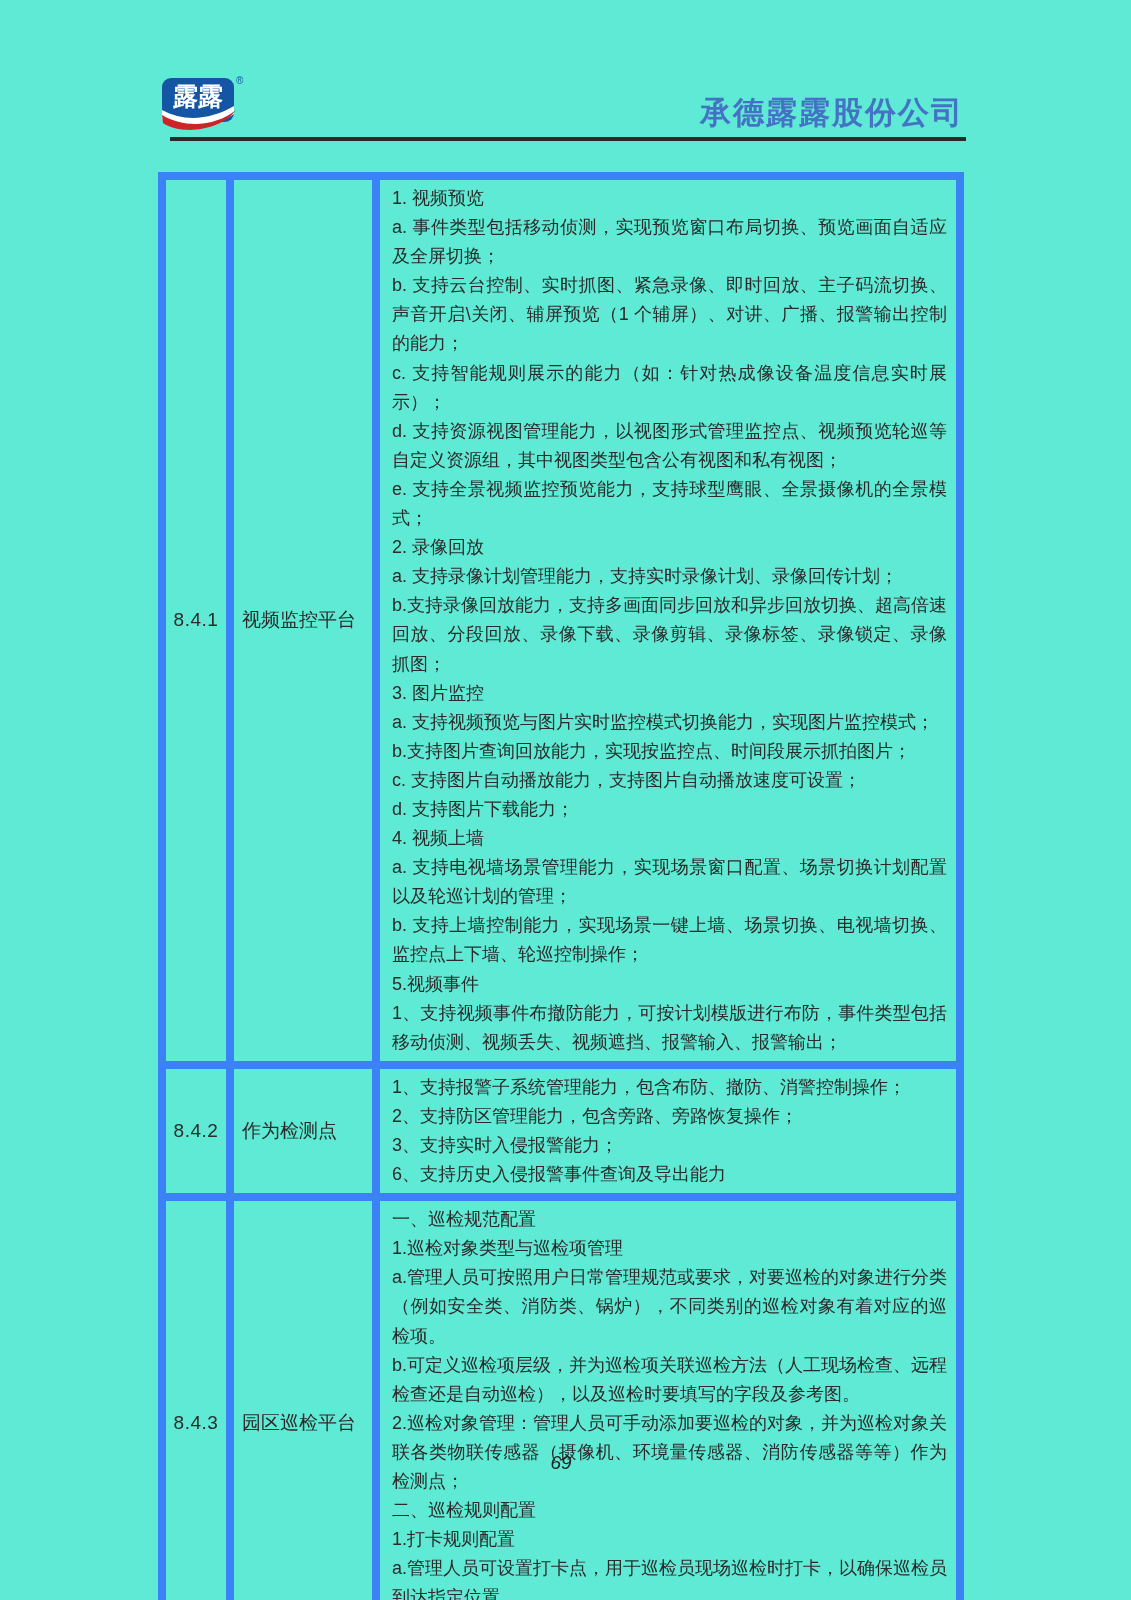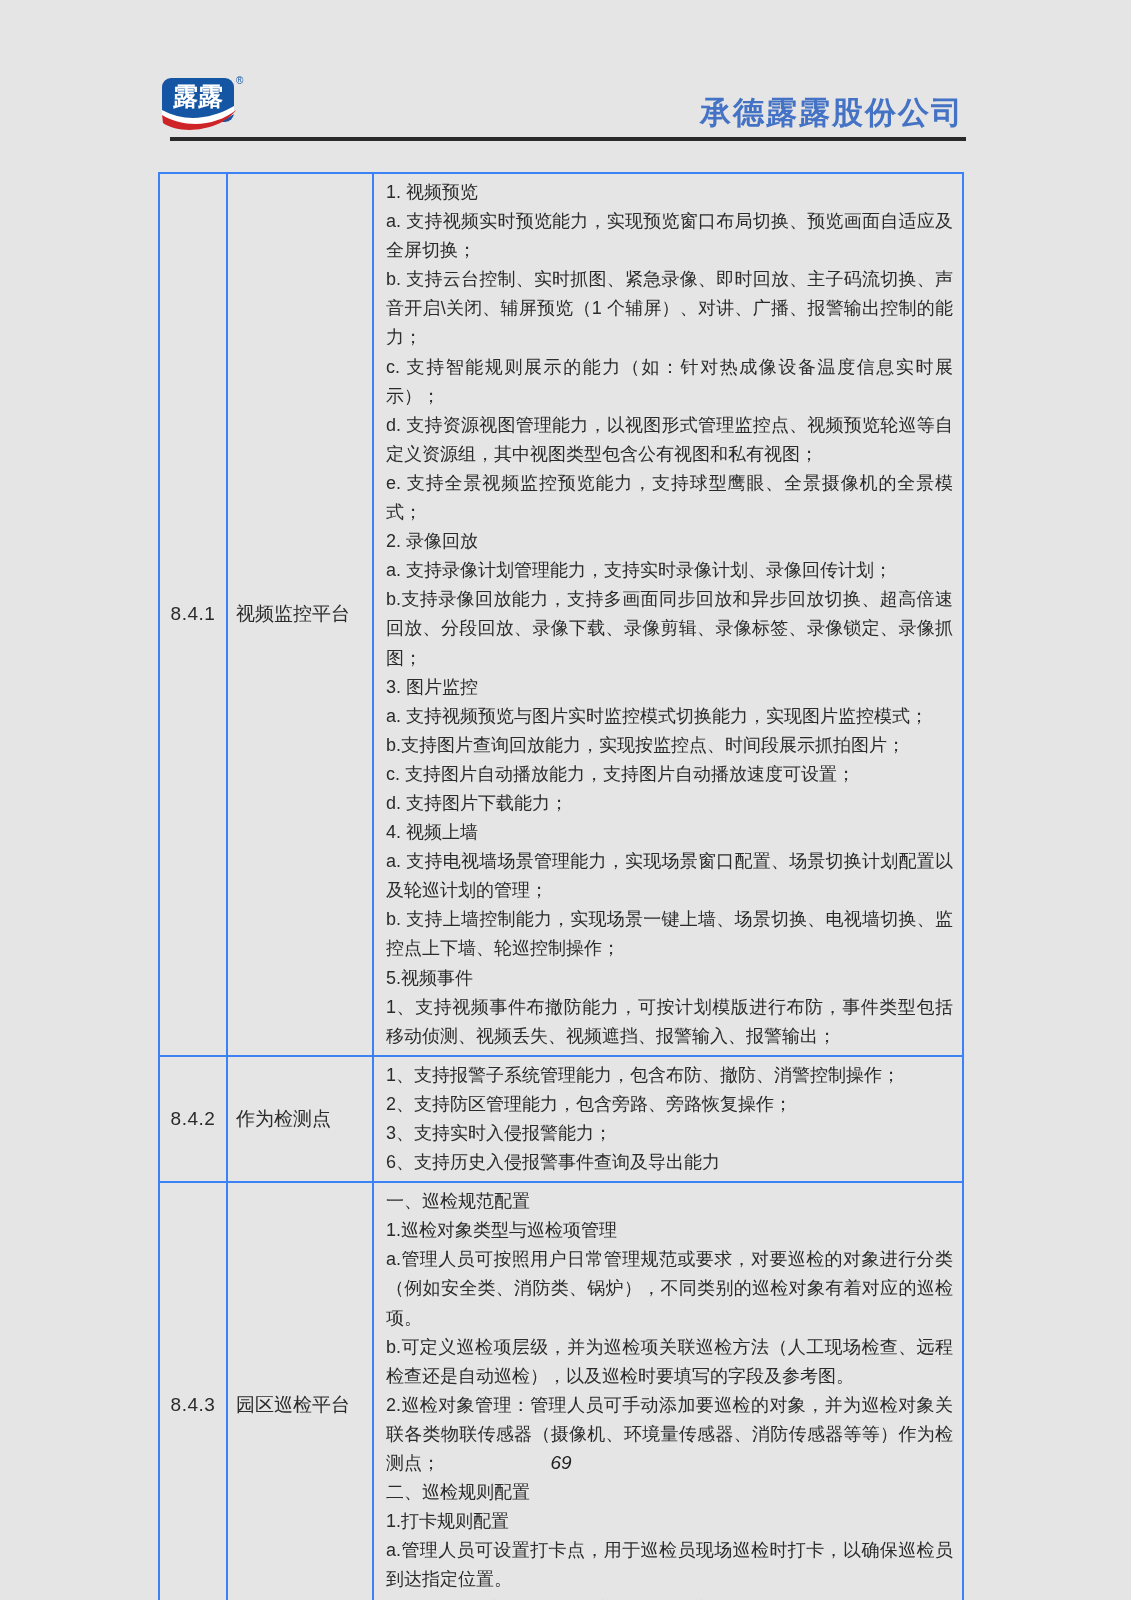--- a/index.html
+++ b/index.html
@@ -1,41 +1,41 @@
 <!DOCTYPE html>
 <html><head>
 <meta charset="utf-8">
 <style>
   html,body{margin:0;padding:0;background:#ffffff;}
   .page{
     position:relative;
     width:1131px;
     height:1600px;
-    background:#e5e5e5;
+    background:#5eead4;
     font-family:"Liberation Sans","DejaVu Sans",sans-serif;
     color:#2b2b2b;
     overflow:hidden;
   }
   
   .logo{position:absolute;left:158px;top:72px;width:96px;height:60px;}
   .company-title{
     position:absolute;left:158px;top:92px;width:806px;
     text-align:right;font-size:31px;font-weight:bold;letter-spacing:2px;
   }
   .header-rule{
     position:absolute;left:170px;top:137px;width:796px;height:4px;
     background:#2a2a2a;
   }
   
   table.spec{
     position:absolute;left:158px;top:172px;width:806px;
     border-collapse:collapse;table-layout:fixed;
   }
   table.spec td{
-    border:2px solid #3b82f6;
+    border:8px solid #3b82f6;
     font-size:19px;
   }
   td.cell-id{text-align:center;vertical-align:middle;letter-spacing:.5px;}
   td.cell-title{vertical-align:middle;padding-left:8px;font-size:18px;}
   td.cell-content{vertical-align:top;padding:4px 9px 4px 12px;}
   tr.r1{height:766px;}
   tr.r2{height:118px;}
   tr.r3{height:388px;}
   .cell-content p{
     margin:0;
@@ -76,21 +76,21 @@
       <col style="width:146px">
       <col>
     </colgroup>
     <tbody>
       <tr class="r1">
         <td class="cell-id">8.4.1</td>
         <td class="cell-title">视频监控平台</td>
         <td class="cell-content">
           <div>
               <p>1. 视频预览</p>
-              <p>a. 支持视频实时预览能力，实现预览窗口布局切换、预览画面自适应及全屏切换；</p>
+              <p>a. 事件类型包括移动侦测，实现预览窗口布局切换、预览画面自适应及全屏切换；</p>
               <p>b. 支持云台控制、实时抓图、紧急录像、即时回放、主子码流切换、声音开启\关闭、辅屏预览（1 个辅屏）、对讲、广播、报警输出控制的能力；</p>
               <p>c. 支持智能规则展示的能力（如：针对热成像设备温度信息实时展示）；</p>
               <p>d. 支持资源视图管理能力，以视图形式管理监控点、视频预览轮巡等自定义资源组，其中视图类型包含公有视图和私有视图；</p>
               <p>e. 支持全景视频监控预览能力，支持球型鹰眼、全景摄像机的全景模式；</p>
               <p>2. 录像回放</p>
               <p>a. 支持录像计划管理能力，支持实时录像计划、录像回传计划；</p>
               <p>b.支持录像回放能力，支持多画面同步回放和异步回放切换、超高倍速回放、分段回放、录像下载、录像剪辑、录像标签、录像锁定、录像抓图；</p>
               <p>3. 图片监控</p>
               <p>a. 支持视频预览与图片实时监控模式切换能力，实现图片监控模式；</p>
               <p>b.支持图片查询回放能力，实现按监控点、时间段展示抓拍图片；</p>

